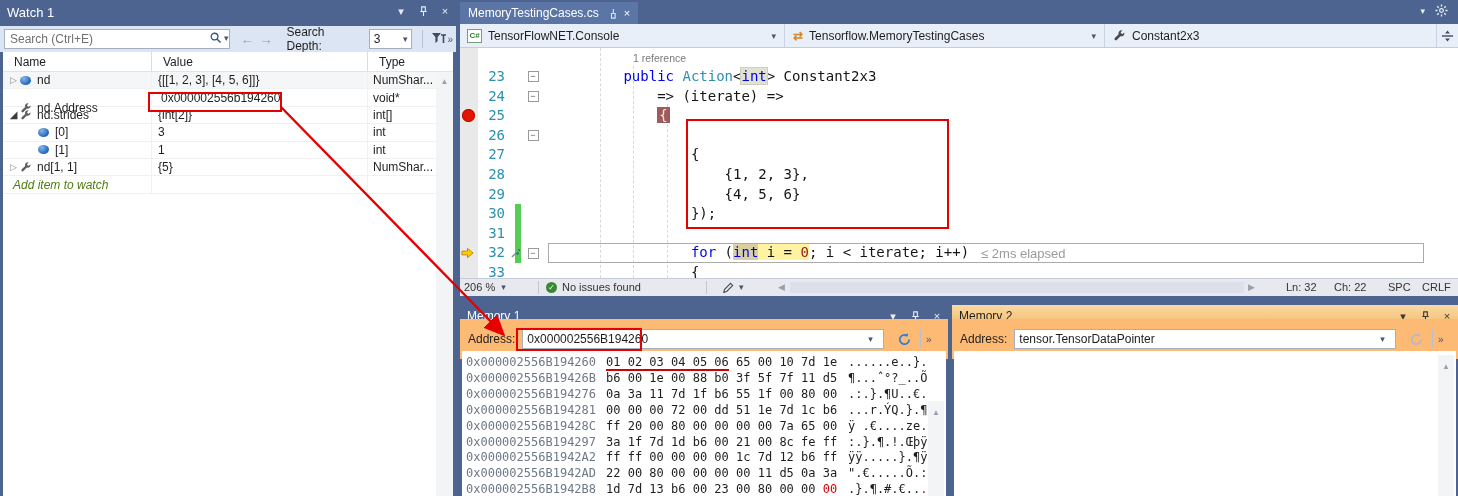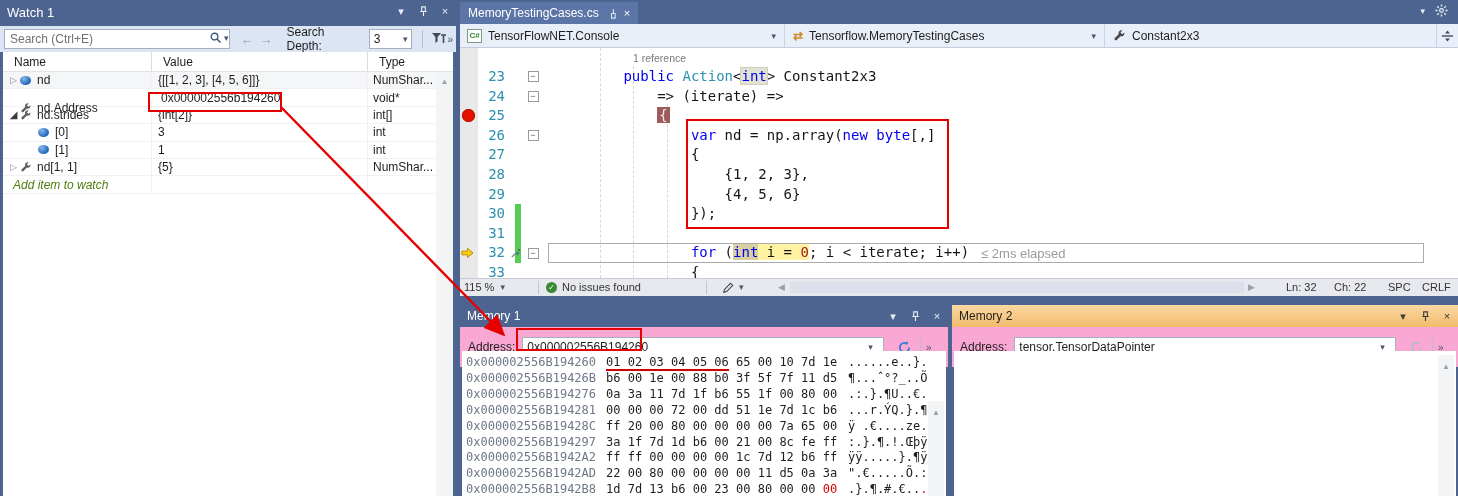--- a/index.html
+++ b/index.html
@@ -100,21 +100,21 @@
   #st-health{left:86px;display:flex;gap:5px;align-items:center}
   .okcircle{width:11px;height:11px;border-radius:50%;background:#388934;color:#fff;font-size:8px;display:flex;align-items:center;justify-content:center}
   .stsep{position:absolute;top:2px;width:1px;height:13px;background:#C2C7D4}
   #st-pen{left:262px;display:flex;gap:5px;align-items:center}
   #hscroll-l{left:318px;color:#9AA0B0;font-size:9px}
   #hscroll-r{left:788px;color:#9AA0B0;font-size:9px}
   #hscroll-track{position:absolute;left:330px;top:3px;width:454px;height:11px;background:#DDE0EA}
   #st-ln{left:826px}#st-ch{left:874px}#st-ins{left:928px}#st-eol{left:962px}
 
   
-  .mempanel .addrbar{position:absolute;left:0;top:22px;right:0;height:40px;background:#f9a8d4;display:flex;align-items:center;font-size:12px}
+  .mempanel .addrbar{position:absolute;left:0;top:14px;right:0;height:40px;background:#fdba74;display:flex;align-items:center;font-size:12px}
   .addrlabel{margin-left:8px}
   .membody{position:absolute;left:2px;right:2px;top:46px;bottom:0;background:#fff}
   #mem1{left:460px;top:305px;width:488px;height:191px}
   #mem2{left:952px;top:305px;width:506px;height:191px}
   #mem2 .tbar{background:linear-gradient(#FBD9A2,#F2BB6C);color:#1E1E1E}
   #mem2 .tico{color:#3A3A3A}
   .memrows{position:absolute;left:4px;top:4px;right:20px;font-family:"DejaVu Sans Mono",monospace;font-size:12px;line-height:15.9px;white-space:pre}
   .mrow{display:flex}
   .m-addr{width:130px;color:#6E7888;flex:none}
   .m-hex{width:232px;flex:none;margin-left:10px;color:#1E1E1E}
@@ -362,21 +362,20 @@
           <span class="cl-fold"></span>
           <span class="cl-code" style="padding-left: 101.16px;"><span class="tk brace">{</span></span>
         </div>
         <div class="cl-row">
           <span class="cl-g"></span>
           <span class="cl-num">26</span>
           <span class="cl-bar"></span>
           <span class="cl-fold">
             <span class="fold-box">−</span>
           </span>
-          <span class="cl-code" style="padding-left: 134.88px;"><span class="tk kw">var</span><span class="tk pl"> nd = np.array(</span><span class="tk kw">new</span><span class="tk pl"> </span><span class="tk kw">byte</span><span class="tk pl">[,]</span></span>
         </div>
         <div class="cl-row">
           <span class="cl-g"></span>
           <span class="cl-num">27</span>
           <span class="cl-bar"></span>
           <span class="cl-fold"></span>
           <span class="cl-code" style="padding-left: 134.88px;"><span class="tk pl">{</span></span>
         </div>
         <div class="cl-row">
           <span class="cl-g"></span>
@@ -442,21 +441,21 @@
       <div id="vthumb"></div>
       <div id="vmark-bp"></div>
       <div class="vmark-g" style="top:64px"></div>
       <div class="vmark-g" style="top:76px"></div>
       <div id="vcaret"></div>
       <span class="sarr" style="bottom:3px">▼</span>
     </div>
   </div>
   <div id="e-status">
     <span class="st" id="st-zoom">
-      <span>115 %</span>
+      <span>206 %</span>
       <span class="chev">▾</span>
     </span>
     <span class="stsep" style="left:78px"></span>
     <span class="st" id="st-health">
       <span class="okcircle okcircle1 okcircle2 okcircle3 okcircle4 okcircle5 okcircle6 okcircle7 okcircle8 okcircle9 okcircle10 okcircle11 okcircle12 okcircle13 okcircle14 okcircle15 okcircle16 okcircle17 okcircle18 okcircle19 okcircle20 okcircle21 okcircle22 okcircle23 okcircle24 okcircle25 okcircle26 okcircle27 okcircle28 okcircle29 okcircle30 okcircle">✓</span>
       <span>No issues found</span>
     </span>
     <span class="stsep" style="left:246px"></span>
     <span class="st" id="st-pen">
       <svg width="12" height="12" viewBox="0 0 14 14">

